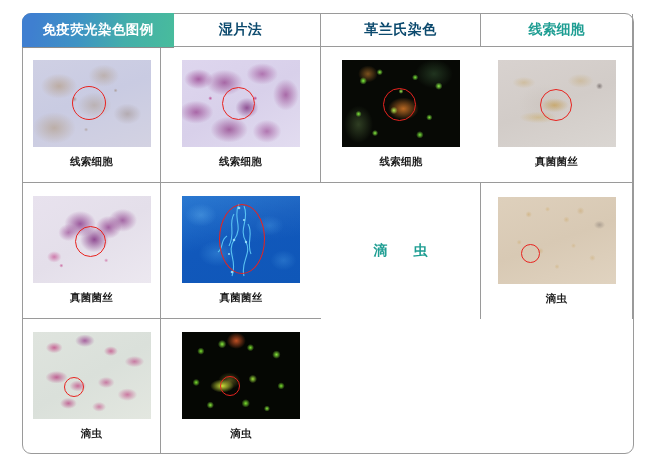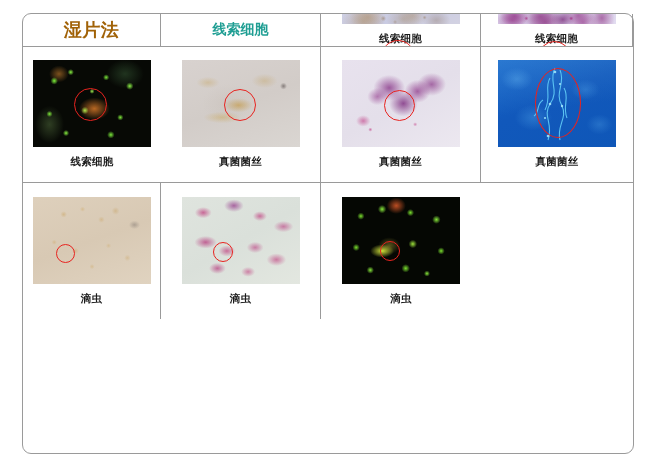--- a/index.html
+++ b/index.html
@@ -43,23 +43,23 @@
     flex-direction: column;
     align-items: center;
     justify-content: center;
     overflow: hidden;
   }
   .cell.lastcol { border-right: none; }
   .cell.lastrow { border-bottom: none; }
 
   
   .hdr-cell {
-    font-size: 18px;
+    font-size: 14px;
     font-weight: bold;
-    color: #a16207;
+    color: #0c4a6e;
     letter-spacing: 0.5px;
   }
   .corner-cell {
     border-right: none;
     border-bottom: none;
     padding: 0;
     overflow: visible;
     align-items: stretch;
     justify-content: stretch;
   }
@@ -252,22 +252,28 @@
   }
 </style>
 </head>
 <body>
 
 <div class="page">
 
   <div class="legend-table">
     <div class="grid">
 
+      <div class="cell corner-cell">
+        <div class="corner-underline"></div>
+        <div class="corner-rightline"></div>
+        <div class="badge">免疫荧光染色图例</div>
+      </div>
 
       <div class="cell hdr-cell">湿片法</div>
+      <div class="cell hdr-cell">革兰氏染色</div>
 
       <div class="cell row-label">线索细胞</div>
 
       <div class="cell specimen">
         <div class="thumb-wrap">
           <div class="thumb bg-wet-clue"></div>
           <div class="marker" style="left:39px; top:26px; width:34px; height:34px;"></div>
         </div>
         <div class="caption">线索细胞</div>
       </div>
@@ -323,20 +329,21 @@
                 <circle cx="50" cy="76" r="1.3"></circle>
               <circle cx="62" cy="24" r="1.1"></circle>
                 <circle cx="47" cy="58" r="1.1"></circle>
             </g>
           </svg>
           <div class="marker" style="left:37px; top:8px; width:46px; height:70px;"></div>
         </div>
         <div class="caption">真菌菌丝</div>
       </div>
 
+      <div class="cell row-label spaced lastrow">滴  虫</div>
 
       <div class="cell specimen lastrow">
         <div class="thumb-wrap">
           <div class="thumb bg-wet-tricho"></div>
           <div class="marker" style="left:23px; top:47px; width:19px; height:19px;"></div>
         </div>
         <div class="caption">滴虫</div>
       </div>
 
       <div class="cell specimen lastrow">

